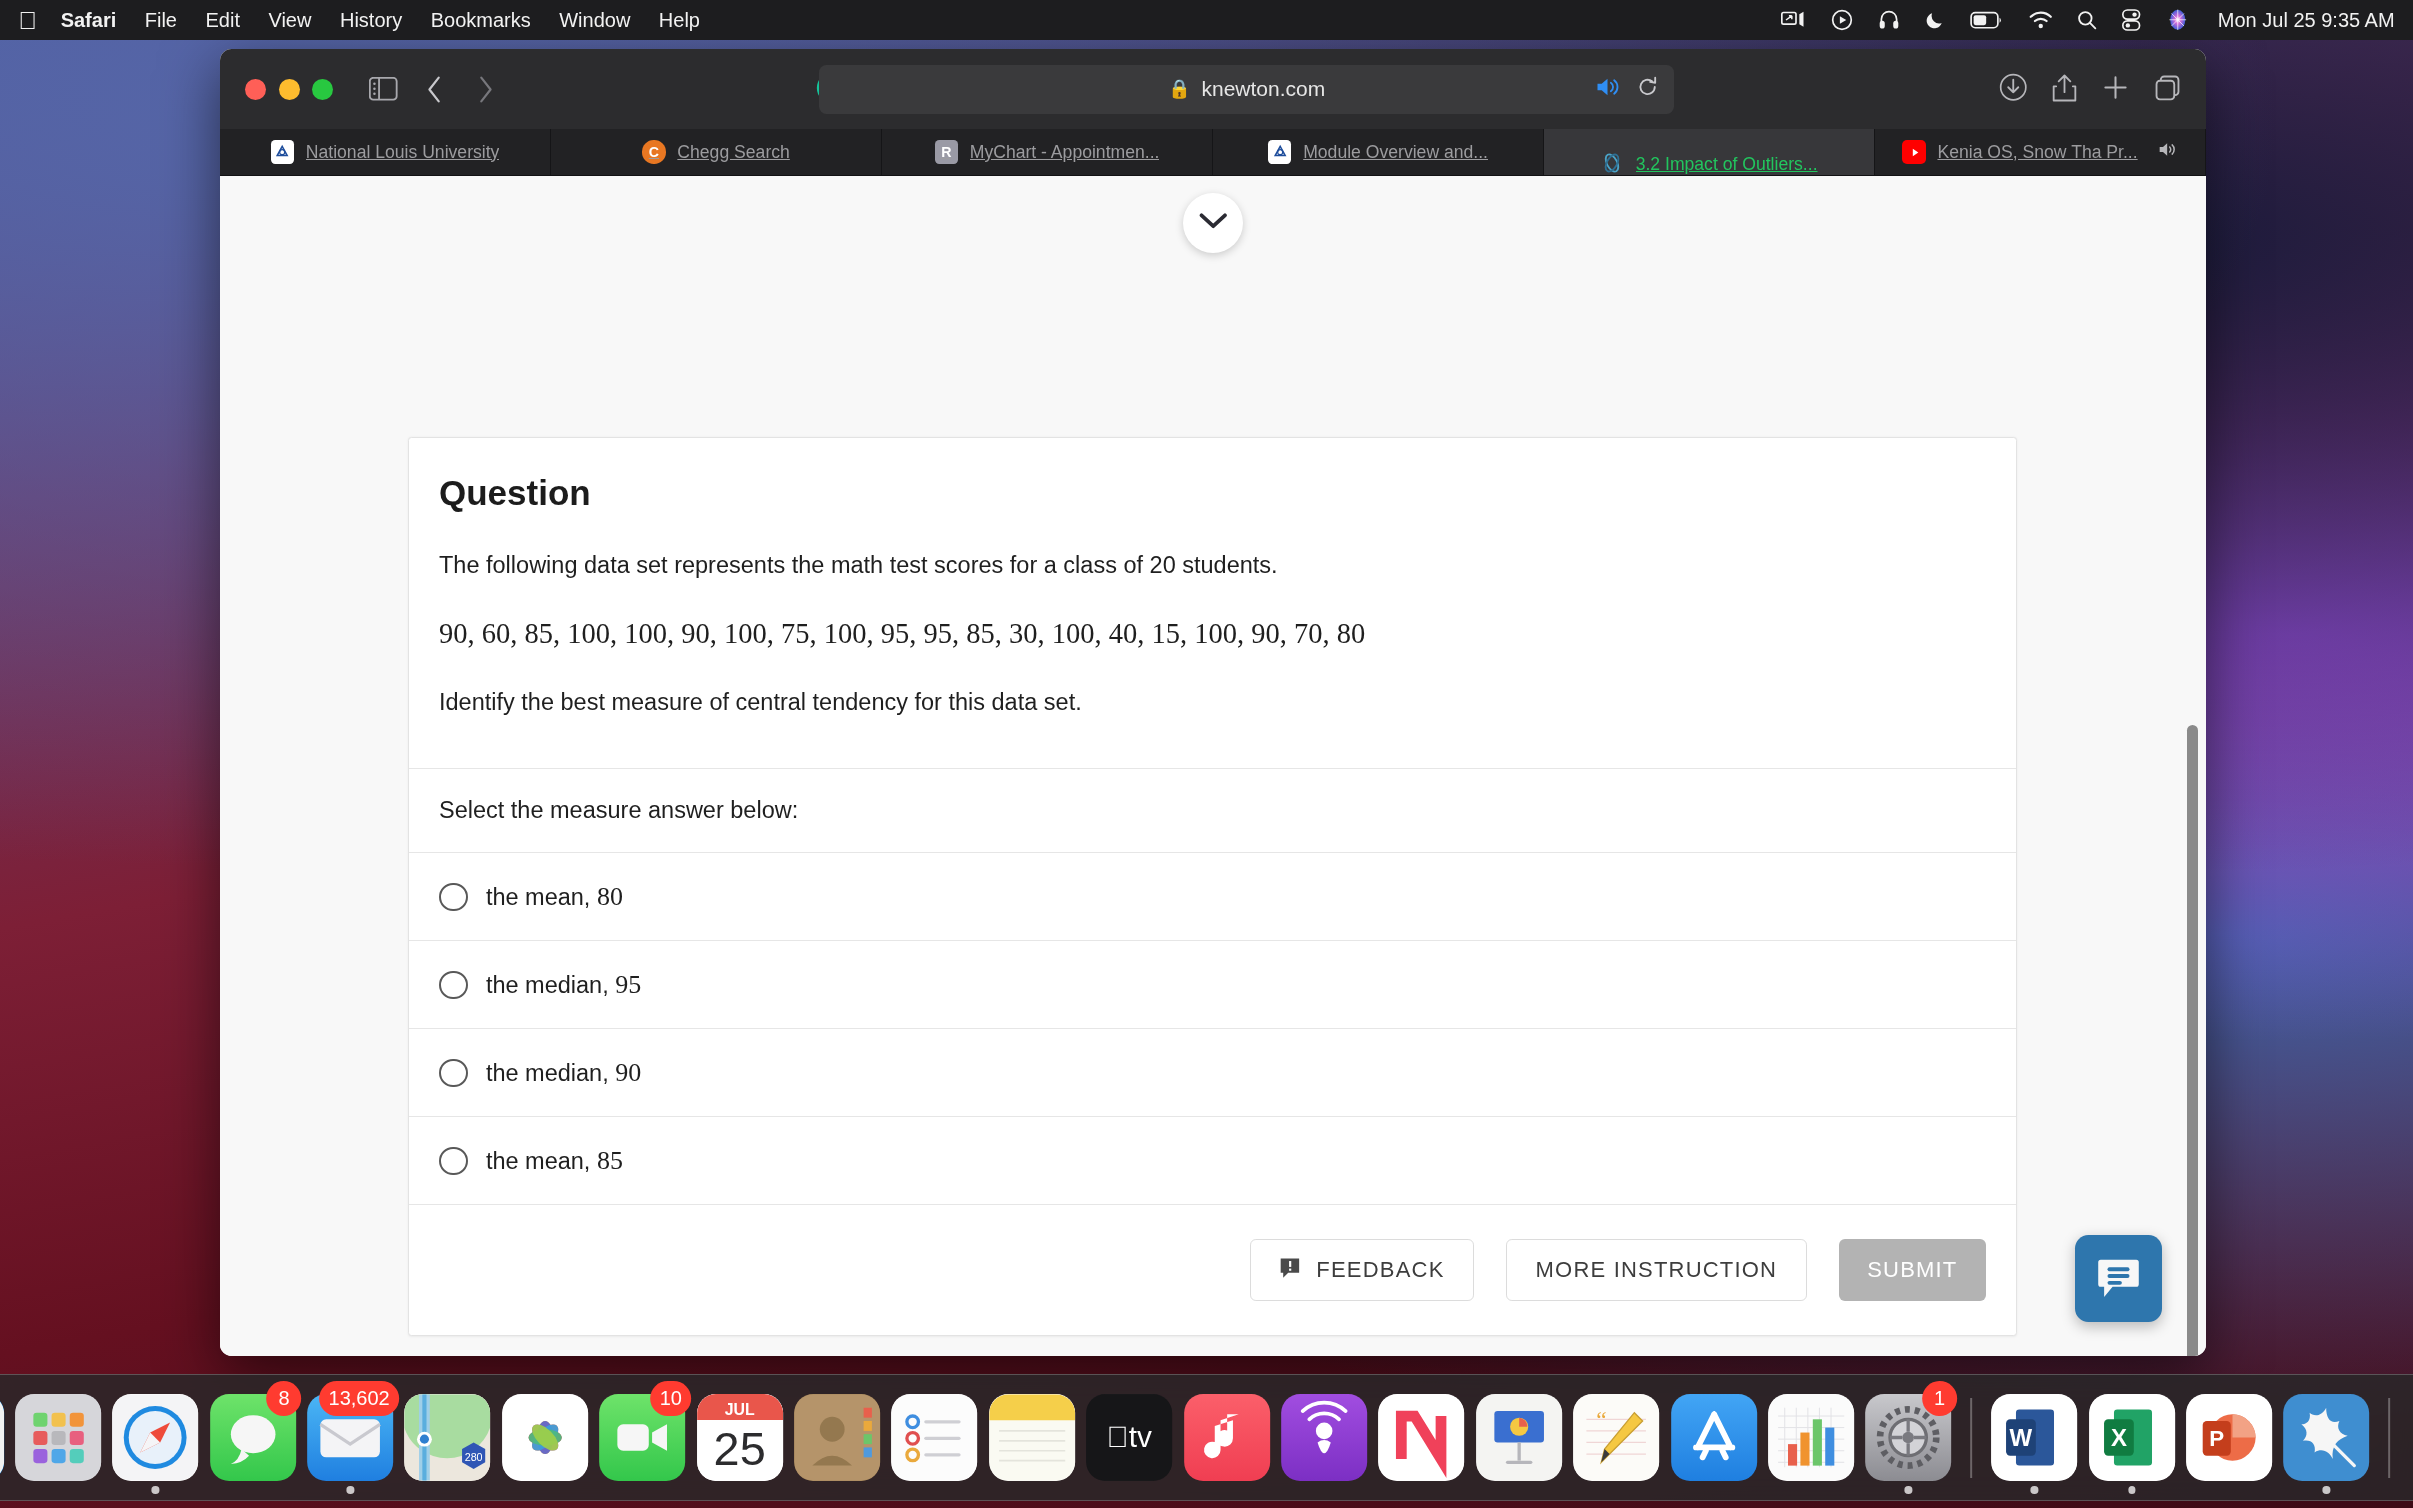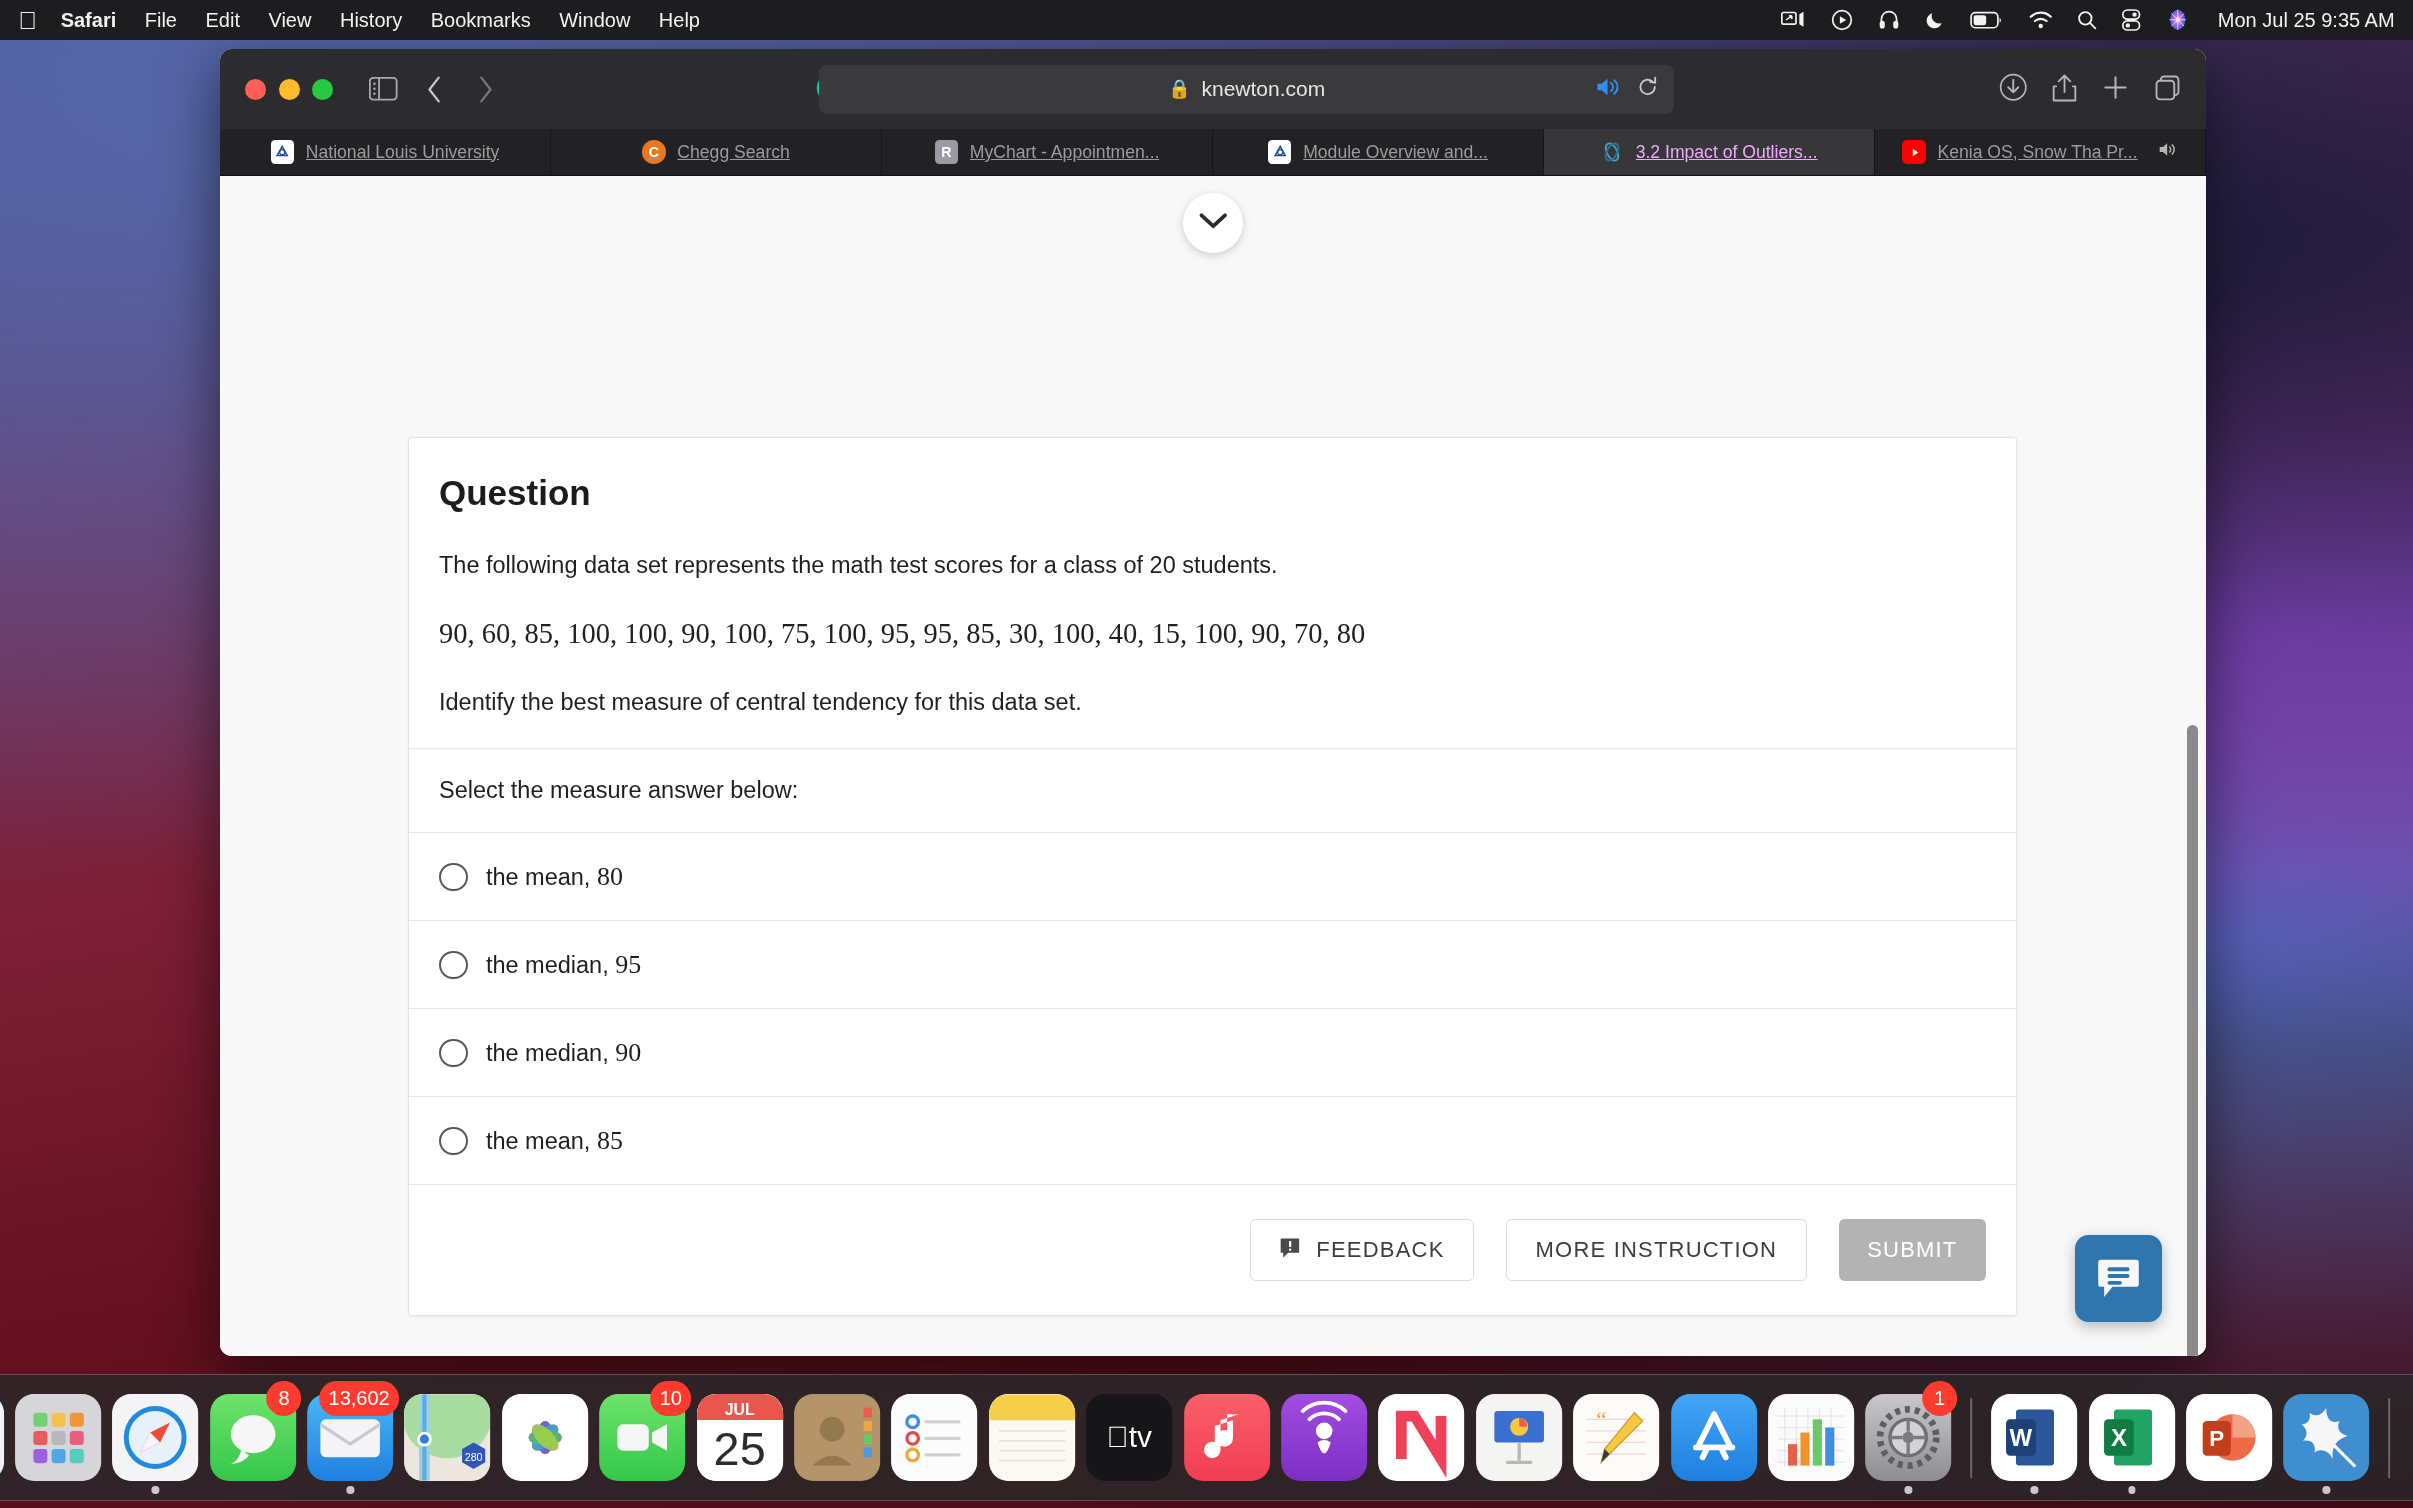--- a/index.html
+++ b/index.html
@@ -99,21 +99,21 @@
     display: flex; align-items: center; justify-content: center;
     gap: 11.7px;
     font-size: 17.6px;
     color: #9c9c9f;
     border-right: 0.8px solid #151517;
     min-width: 0;
     padding: 0 13.4px;
     position: relative;
     text-decoration: underline;
   }
-  .tab.active { background: #37373a; color: #f0abfc; }
+  .tab.active { background: #37373a; color: #22c55e; align-items: flex-end; }
   .tab .tlabel { white-space: nowrap; overflow: hidden; text-overflow: ellipsis; }
   .favicon {
     width: 23.5px; height: 23.5px; flex-shrink: 0;
     border-radius: 4.2px;
     display: flex; align-items: center; justify-content: center;
     font-size: 14.2px; font-weight: bold; color: #fff;
   }
   .fav-nlu { background: #fff; color: #1f4e9c; }
   .fav-chegg { background: #e87722; border-radius: 50%; }
   .fav-mychart { background: #9a9aa5; }
@@ -162,21 +162,21 @@
     color: #1f1f1f;
     line-height: 1.5;
     margin-bottom: 35px;
   }
   .q-data {
     font-family: "Liberation Serif", serif;
     font-size: 28.5px;
     color: #1f1f1f;
     margin-bottom: 35px;
   }
-  .q-text.last { margin-bottom: 2px; }
+  .q-text.last { margin-bottom: 22px; }
 
   .divider { height: 0.8px; background: #e6e6e6; }
 
   .select-row {
     padding: 28.5px 30px;
     font-size: 23.5px;
     color: #1f1f1f;
   }
   .option {
     display: flex; align-items: center;

